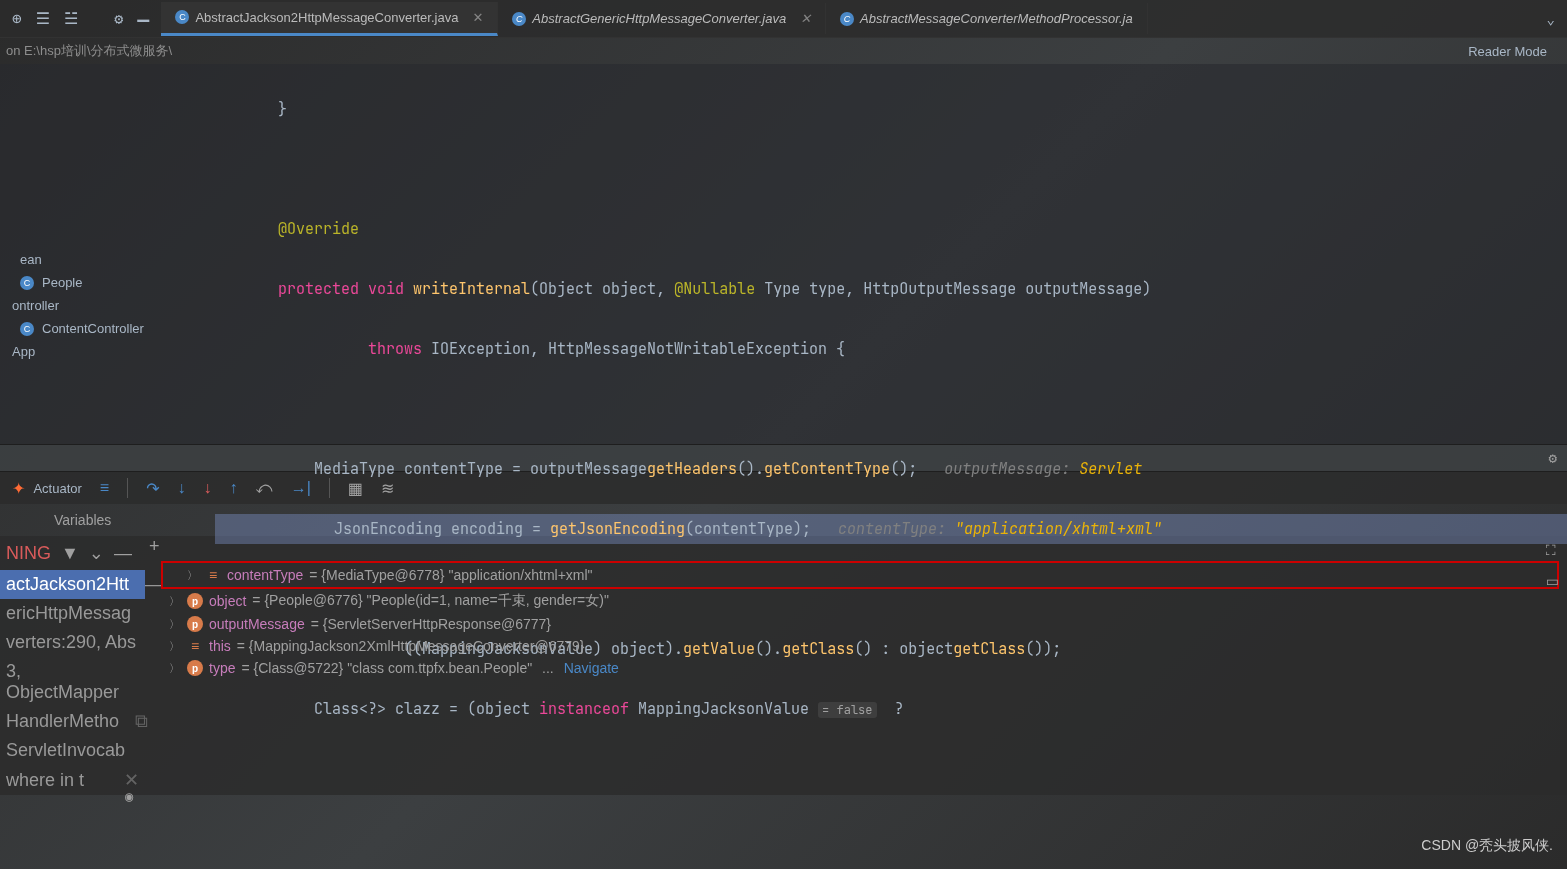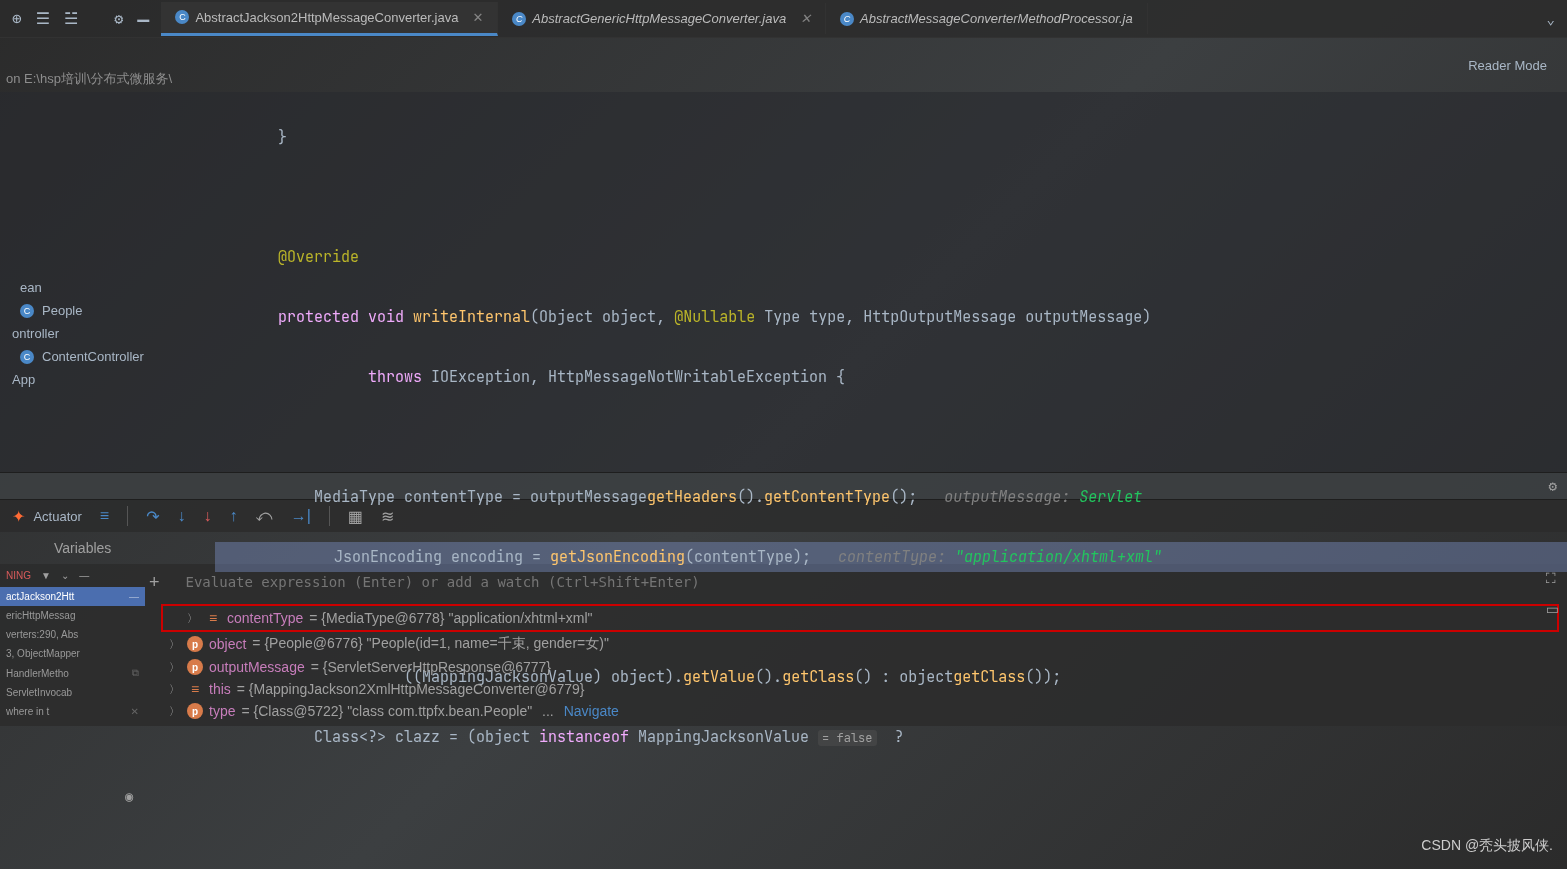--- a/index.html
+++ b/index.html
@@ -35,21 +35,21 @@
 .tab .close { margin-left: 8px; opacity: 0.6; }
 .tab .ic { width:14px;height:14px;background:#4a88c7;border-radius:50%;display:inline-flex;align-items:center;justify-content:center;font-size:9px;color:#fff;}
 .tab.italic { font-style: italic; }
 .tab-overflow { padding: 0 12px; color:#a9b7c6; cursor:pointer;}
 
 .below-tabs {
   display:flex; justify-content:space-between; align-items:center;
   padding: 4px 20px 4px 6px; font-size:13px; color:#8d8d8d;
   font-family: sans-serif;
 }
-.path-crumb{white-space:nowrap;margin-top:28px;}
+.path-crumb{white-space:nowrap;}
 
 .editor-area {
   display: flex; height: 380px; background: rgba(40,42,46,0.6);
   position: relative;
 }
 .sidebar-left {
   width: 215px; padding: 4px 0; font-size: 13px; color: #a9b7c6;
   font-family: sans-serif;
 }
 .sidebar-item { padding: 4px 8px 4px 20px; display:flex;align-items:center;gap:8px;cursor:pointer;}
@@ -67,25 +67,25 @@
 .gut-mark{position:absolute; left:56px; top:8px;}
 .gut-arrow{color:#89a955;font-size:11px;}
 .gut-check{color:#d95b5b;font-size:14px;}
 
 .code {
   flex: 1; font-size: 15px; line-height: 30px; white-space: pre;
   font-family: "JetBrains Mono","Consolas", monospace;
 }
 .code-line{height:30px;}
 .code-line.hl { background: rgba(120,140,190,0.45); padding-left: 20px; }
-.kw { color: #f0abfc; }
+.kw { color: #ec4899; }
 .ann { color: #bbb529; }
 .mtd { color: #ffc66d; }
 .par { color: #a9b7c6; }
-.cmt-str{color:#22c55e;font-style:italic;}
+.cmt-str{color:#eab308;font-style:italic;}
 .cmt-lbl{color:#808080;font-style:italic;}
 .inlhint{background:rgba(80,80,80,0.5);color:#a0a0a0;font-size:12px;border-radius:3px;padding:0 4px;font-style:normal;}
 .reader-mode{color:#a9b7c6;font-family:sans-serif;}
 
 .mid-bar{height:28px;background:rgba(60,63,65,0.9);border-top:1px solid #1e1e1e;border-bottom:1px solid #1e1e1e;display:flex;justify-content:flex-end;align-items:center;padding:0 10px;}
 .mid-bar .gear2{color:#a0a0a0;cursor:pointer;}
 
 .debug-bar{
   display:flex;align-items:center;gap:18px;padding:6px 12px;
   background:rgba(43,43,43,0.85);font-family:sans-serif;font-size:13px;
@@ -93,25 +93,25 @@
 .debug-bar .actuator{display:flex;align-items:center;gap:8px;}
 .debug-bar .act-ic{color:#ff6b35;font-size:16px;}
 .debug-bar .sep{width:1px;height:20px;background:#555;}
 .debug-bar .tbtn{color:#4a88c7;cursor:pointer;font-size:16px;}
 .debug-bar .tbtn.red{color:#d95b5b;}
 .debug-bar .tbtn.gray{color:#a0a0a0;}
 
 .variables-header{padding:8px 12px 8px 54px;color:#a0a0a0;font-family:sans-serif;font-size:14px;}
 
 .lower{display:flex;background:rgba(43,43,43,0.85);}
-.frames{width:145px;font-family:sans-serif;font-size:10px;text-align:right;}
+.frames{width:145px;font-family:sans-serif;font-size:18px;}
 .frames-head{display:flex;align-items:center;gap:10px;padding:6px;}
 .frames-head .status{color:#d95b5b;}
 .frames-head .fic{color:#a0a0a0;cursor:pointer;}
-.frame-item{padding:4px 6px;color:#999;display:flex;justify-content:space-between;align-items:center;gap:4px;}
+.frame-item{padding:4px 6px;color:#999;display:flex;justify-content:space-between;align-items:center;gap:16px;}
 .frame-item.active{background:#4b6eaf;color:#fff;}
 .frame-item .x{opacity:0.5;}
 
 .vars-panel{flex:1;position:relative;font-family:sans-serif;font-size:14px;}
 .eval-input{
   width:calc(100% - 20px);margin:4px 8px;padding:6px 10px;background:transparent;
   border:none;color:#808080;font-family:"Consolas",monospace;font-size:14px;
 }
 .eval-row{display:flex;align-items:center;gap:8px;padding:0 4px;}
 .eval-row .plus{color:#a0a0a0;font-size:18px;cursor:pointer;}
@@ -262,21 +262,20 @@
       </div>
     <div class="frame-item">
         <span>where in t</span>
         <span class="x">✕</span>
       </div>
   </div>
 
   <div class="vars-panel">
     <div class="eval-row">
       <span class="plus">+</span>
-      <input class="eval-input" placeholder="Evaluate expression (Enter) or add a watch (Ctrl+Shift+Enter)" style="">
     </div>
     <div class="var-tree">
       <div class="var-row boxed">
         <span class="chev">〉</span>
         <span class="vic eq">≡</span>
         <span class="vname">contentType</span>
         <span class="vval"> = {MediaType@6778} "application/xhtml+xml"</span>
       </div>
       <div class="var-row">
         <span class="chev">〉</span>

